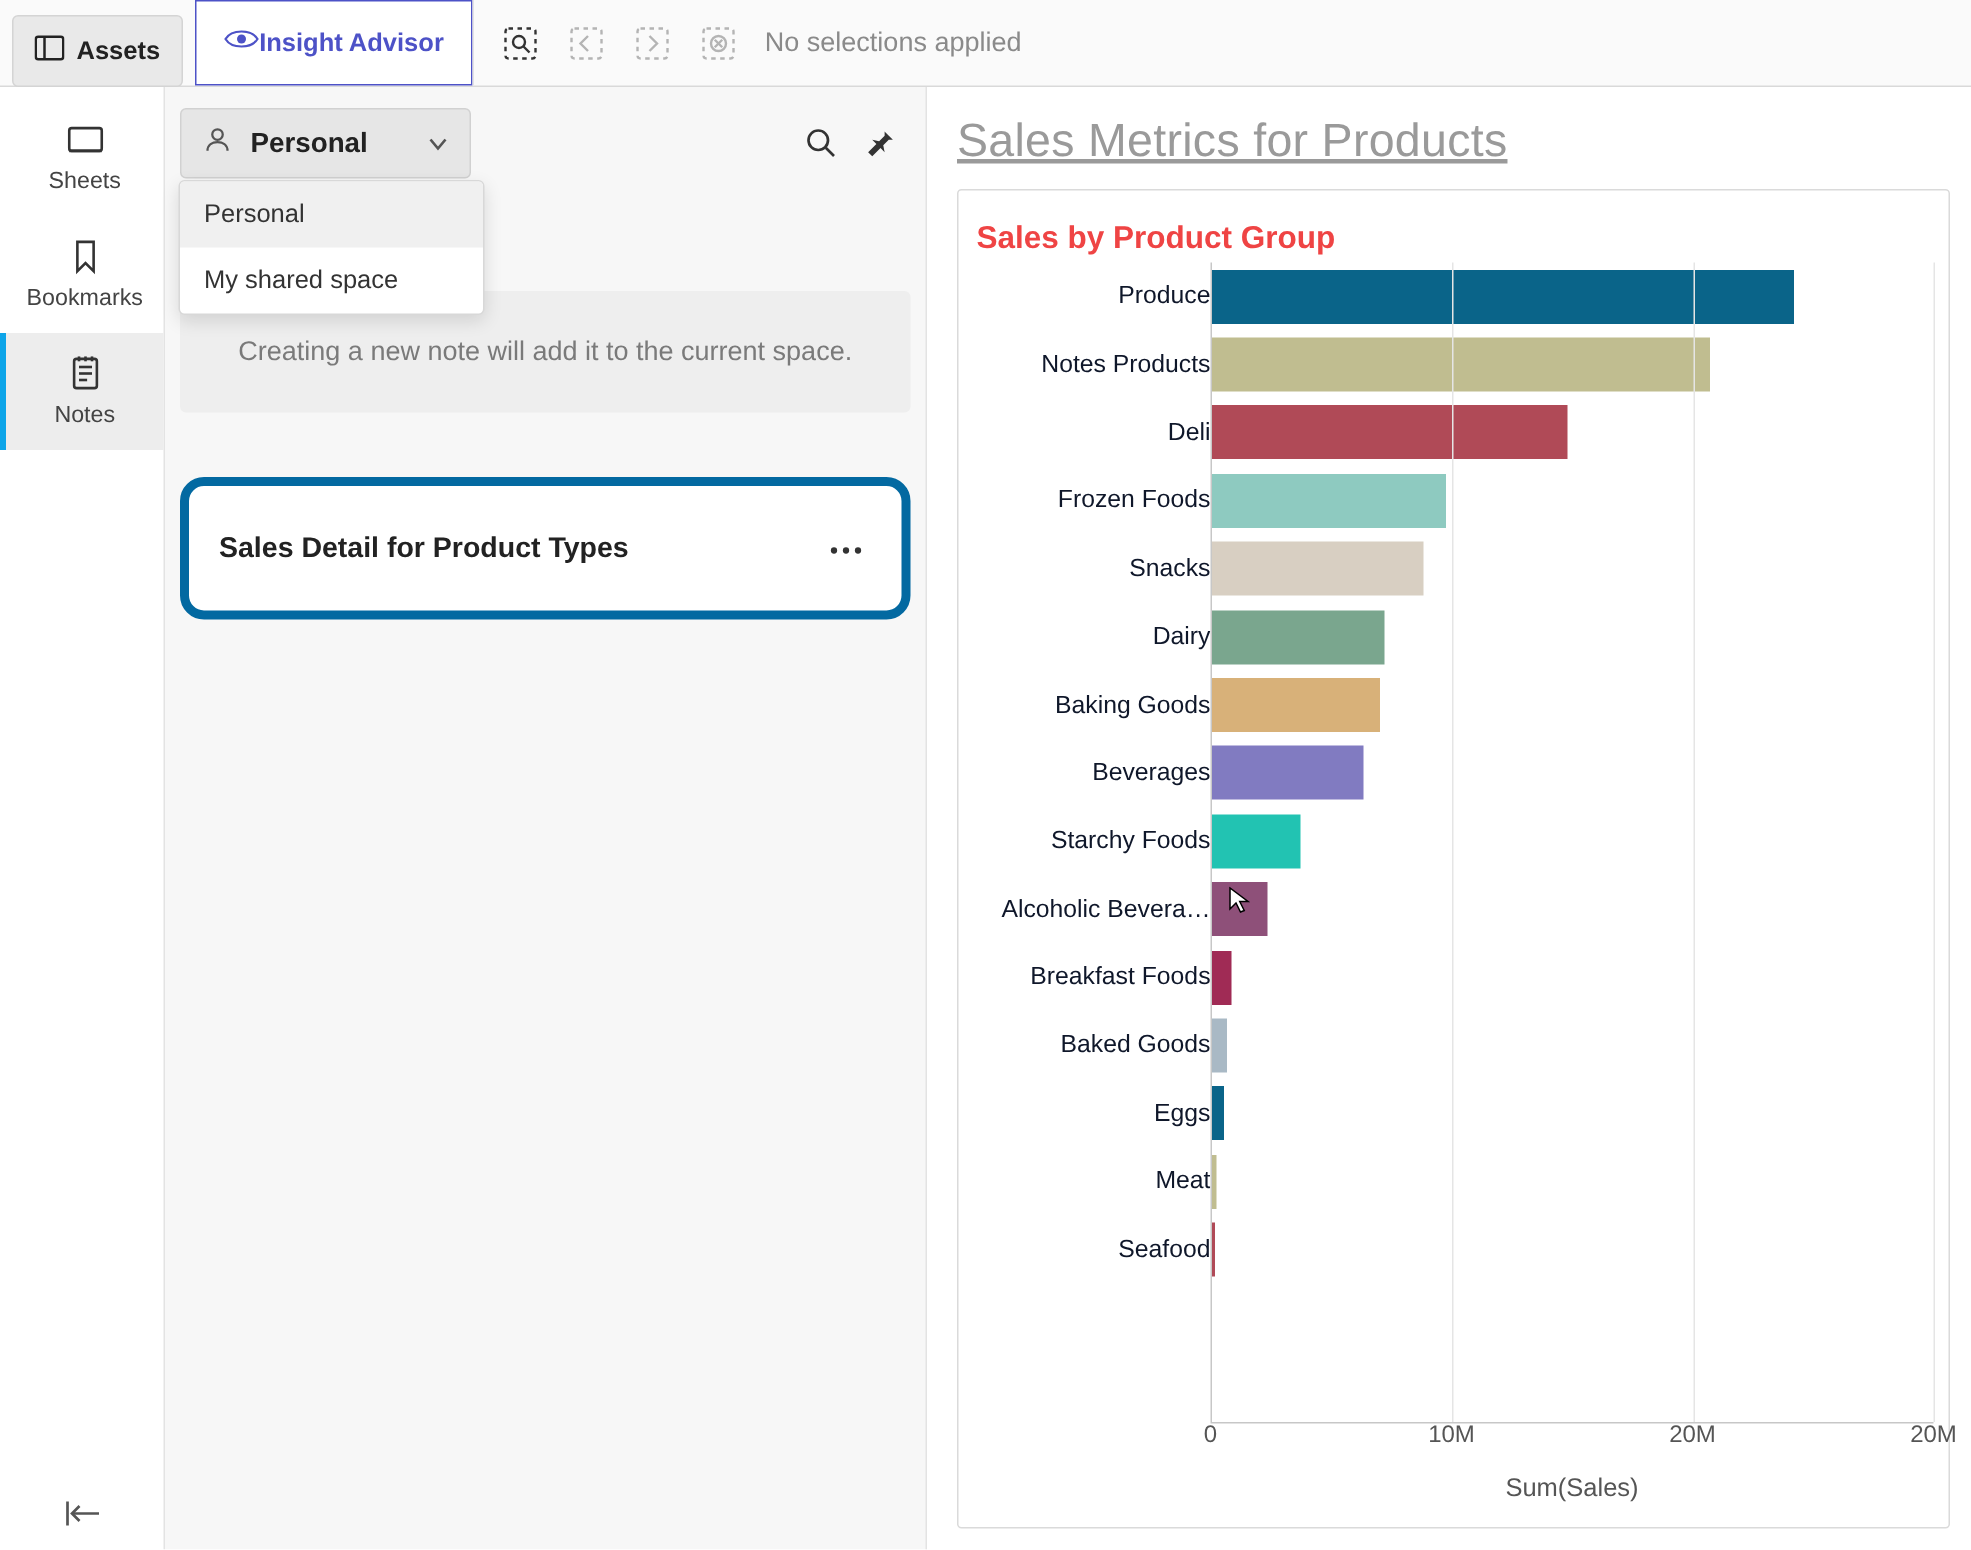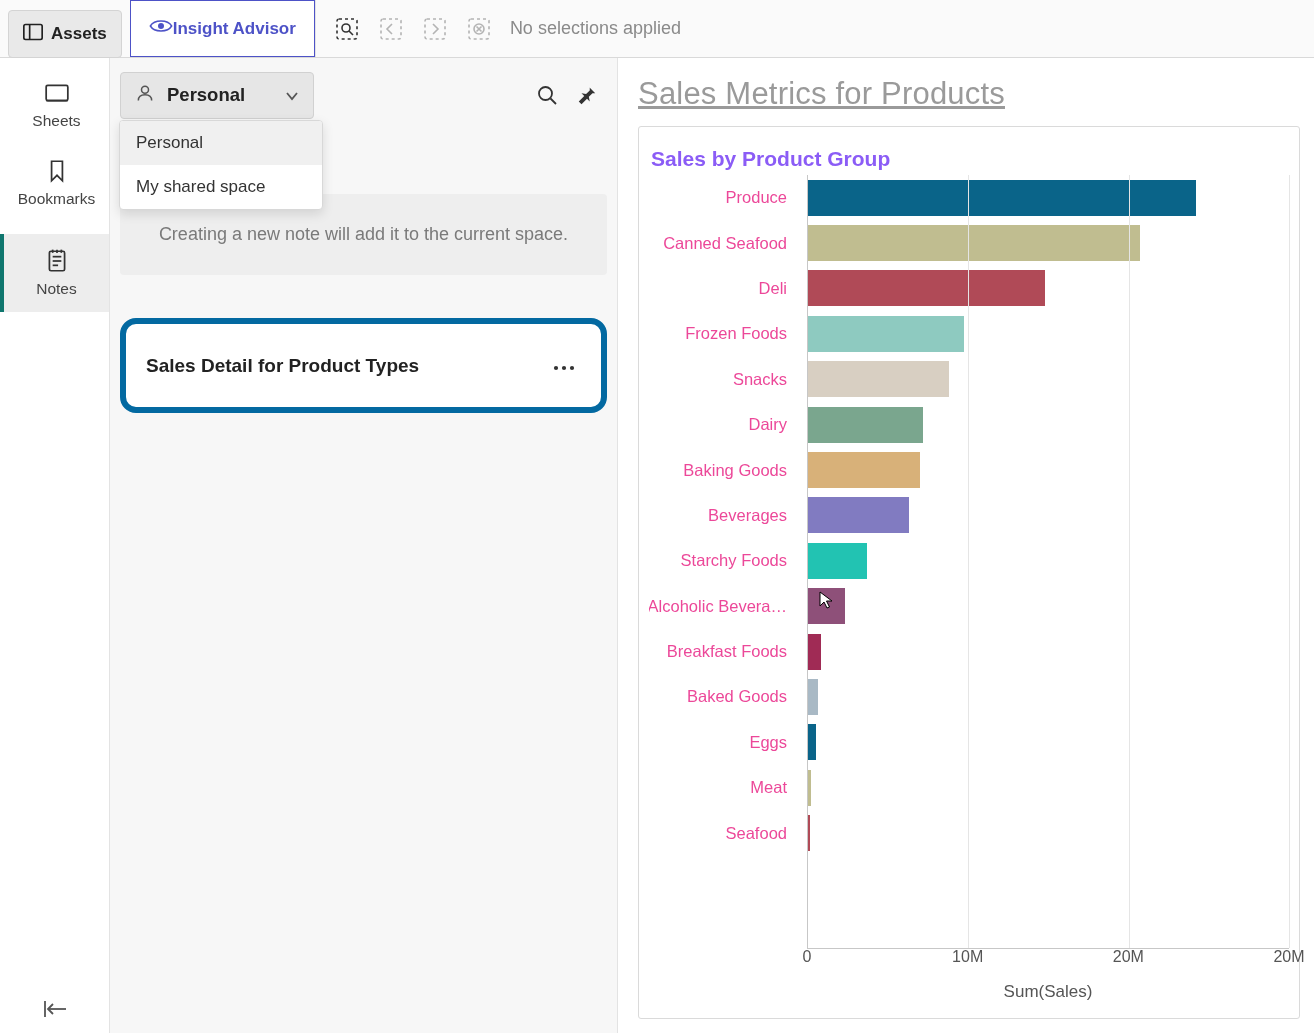--- a/index.html
+++ b/index.html
@@ -61,22 +61,21 @@
     display:flex; flex-direction:column; align-items:center; justify-content:center;
     gap: 6px;
     padding: 14px 6px;
     font-size: 15.5px; color: #444;
     cursor: pointer;
     border-left: 4px solid transparent;
   }
   .rail-item svg { width: 26px; height: 26px; }
   .rail-item.active {
     background: #ededed;
-    border-left: 4px solid #0f766e;
-    margin-top: 12px;
+    border-left: 4px solid #0ea5e9;
   }
   .rail-collapse {
     position:absolute; bottom:14px; left:0; right:0;
     display:flex; justify-content:center;
     color:#555; cursor:pointer;
   }
   .center-col {
     width: 508px;
     border-right: 1px solid #e3e3e3;
     background: #f7f7f7;
@@ -142,26 +141,26 @@
   .right-col { flex:1; padding: 18px 14px 14px 20px; display:flex; flex-direction:column; }
   .page-title { font-size: 31px; color:#9a9a9a; margin-bottom: 14px; letter-spacing:.2px;text-decoration:underline; }
   .chart-card {
     flex:1;
     border: 1px solid #dadada;
     border-radius: 3px;
     background:#fff;
     padding: 20px 10px 10px 10px;
     display:flex; flex-direction:column;
   }
-  .chart-title { font-size:21px; font-weight:700; color:#8b5cf6; margin-bottom:4px; padding-left:2px; }
+  .chart-title { font-size:21px; font-weight:700; color:#ef4444; margin-bottom:4px; padding-left:2px; }
   .chart-body { flex:1; display:flex; position:relative; }
   .ylabels { width:158px; display:flex; flex-direction:column; }
   .ylabels .row-lbl {
     height:45.4px; display:flex; align-items:center; justify-content:flex-end;
-    padding-right:20px; font-size:16.5px; color:#ec4899;
+    padding-right:0; font-size:16.5px; color:#0f172a;
     white-space:nowrap; overflow:hidden; text-overflow:ellipsis;
   }
   .plot { flex:1; position:relative; border-left:1px solid #c7c7c7; }
   .plot .grid { position:absolute; top:0; bottom:0; width:0; border-left:1px solid #e5e5e5; }
   .bars { position:relative; }
   .bars .bar-row { height:45.4px; display:flex; align-items:center; }
   .bars .bar { height:36px; }
   .xaxis { position:relative; height:60px; margin-left:158px; }
   .xaxis .tick { position:absolute; top:0; transform:translateX(-50%); text-align:center; color:#555; font-size:16px; }
   .xaxis .line { position:absolute; top:0; left:0; right:0; border-top:1px solid #c7c7c7; }
@@ -316,21 +315,21 @@
   </div>
 
   <div class="right-col">
     <div class="page-title">Sales Metrics for Products</div>
     <div class="chart-card">
       <div class="chart-title">Sales by Product Group</div>
 
       <div class="chart-body">
         <div class="ylabels" id="ylabels">
             <div class="row-lbl">Produce</div>
-            <div class="row-lbl">Canned Seafood</div>
+            <div class="row-lbl">Notes Products</div>
             <div class="row-lbl">Deli</div>
             <div class="row-lbl">Frozen Foods</div>
             <div class="row-lbl">Snacks</div>
             <div class="row-lbl">Dairy</div>
             <div class="row-lbl">Baking Goods</div>
             <div class="row-lbl">Beverages</div>
             <div class="row-lbl">Starchy Foods</div>
             <div class="row-lbl">Alcoholic Bevera…</div>
             <div class="row-lbl">Breakfast Foods</div>
             <div class="row-lbl">Baked Goods</div>

